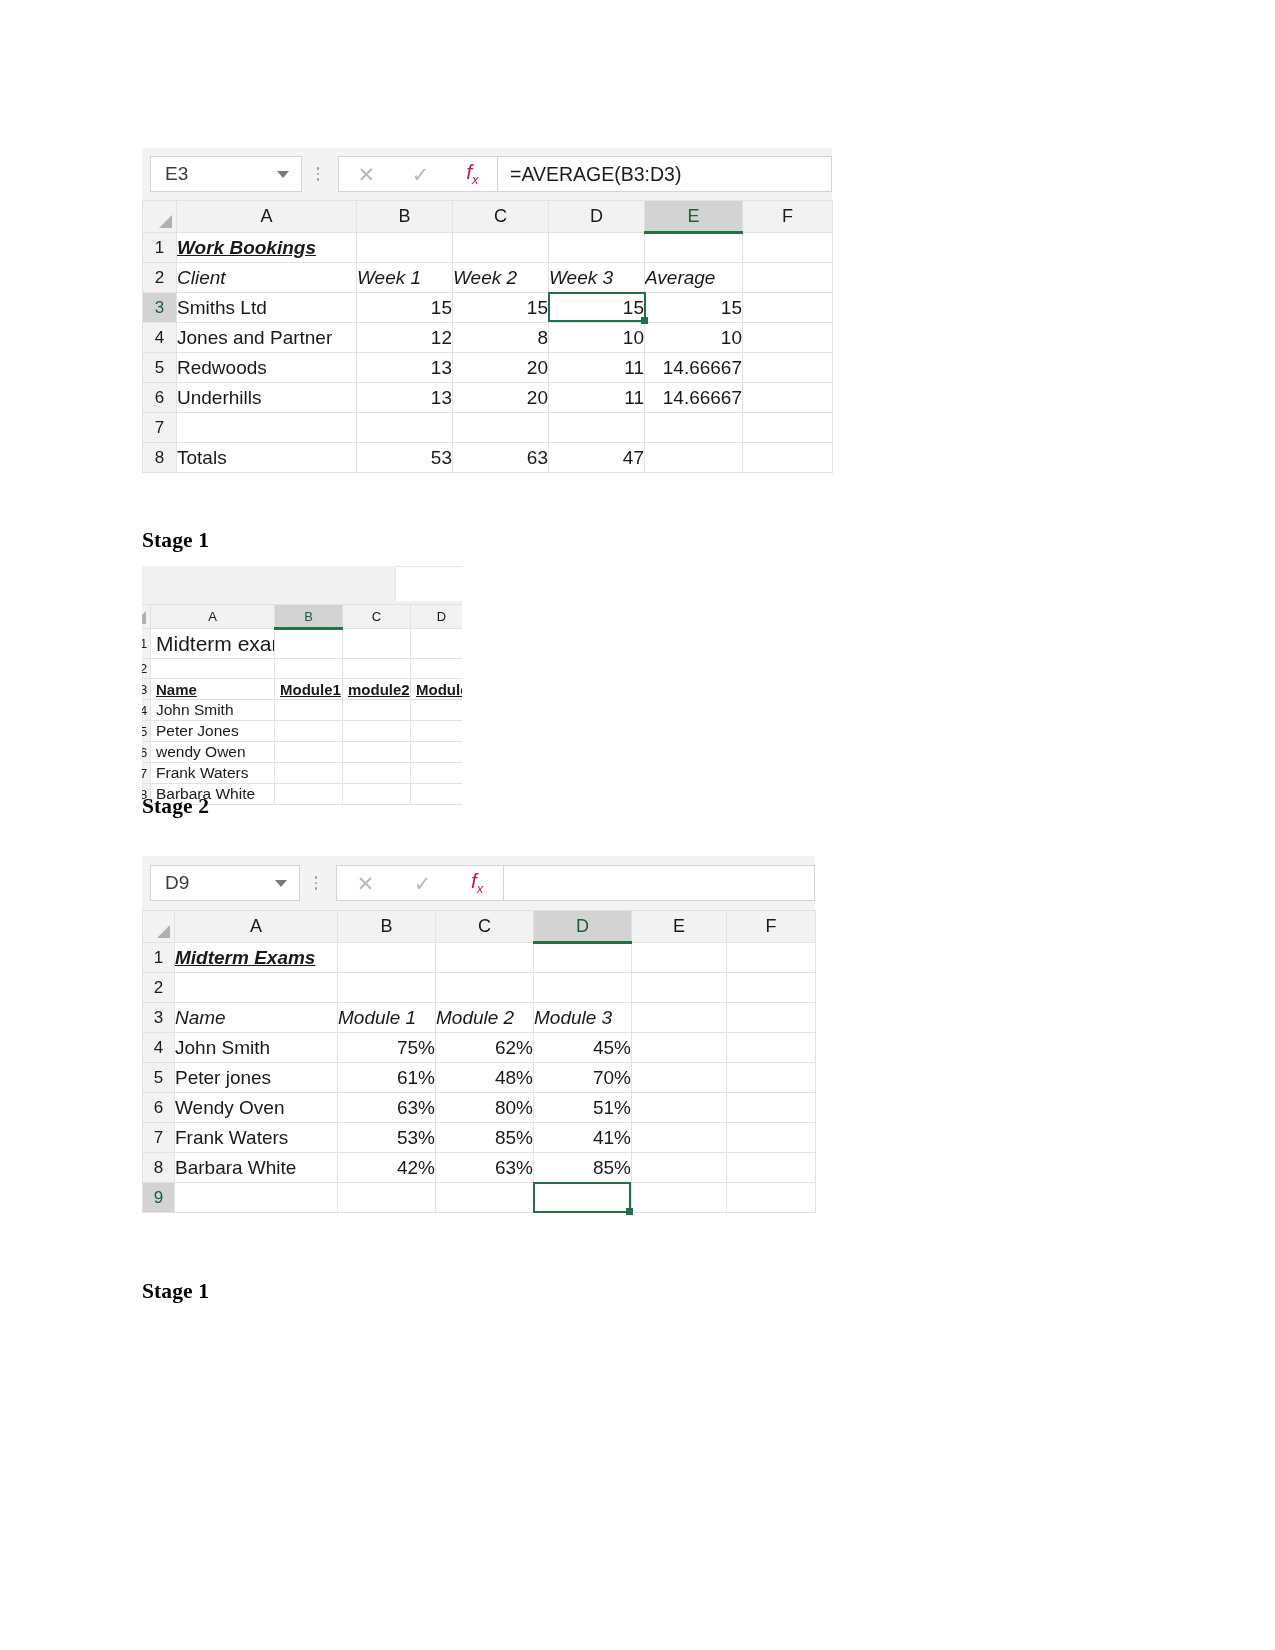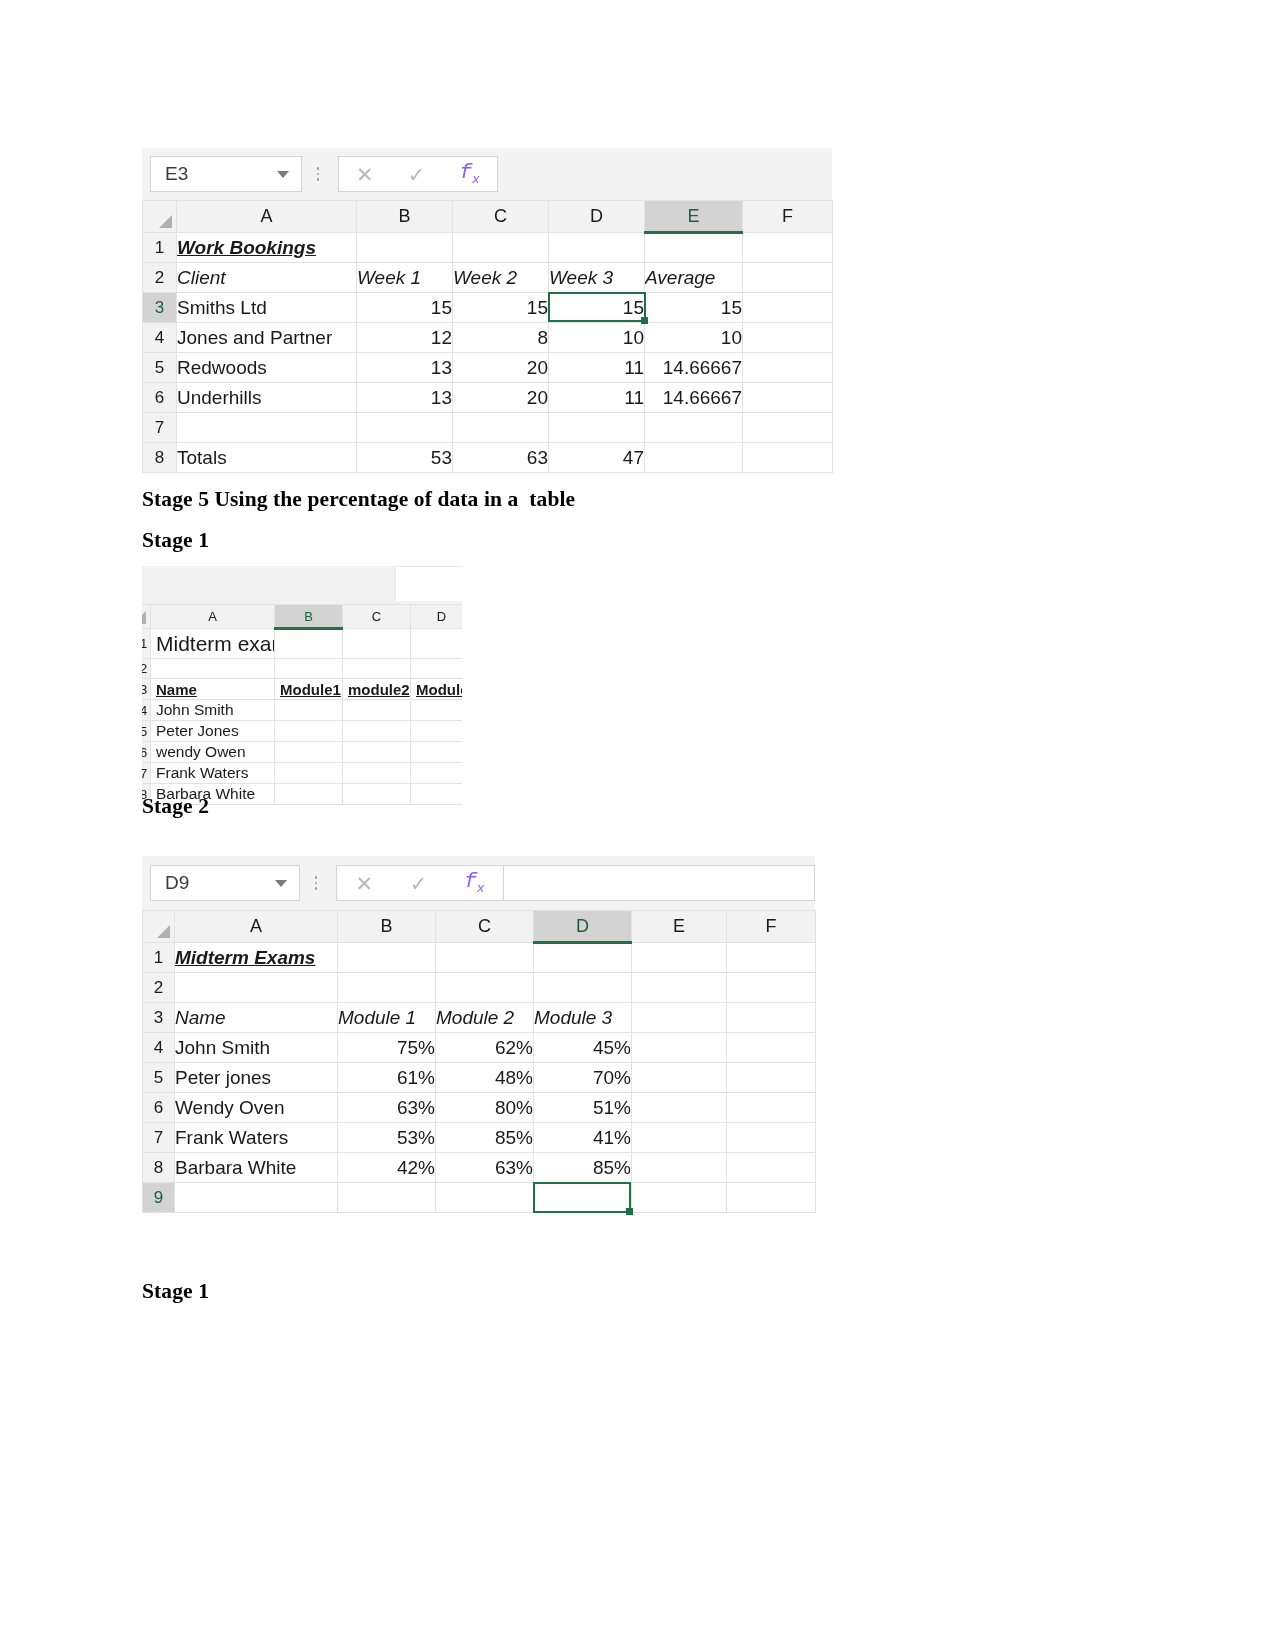--- a/index.html
+++ b/index.html
@@ -93,22 +93,22 @@
     align-items: center;
     justify-content: space-around;
   }
   .fx-group .gl {
     color: #b9b9b9;
     font-size: 21px;
     line-height: 1;
     font-family: "Liberation Sans", sans-serif;
   }
   .fx-group .gl.fx {
-    color: #8b5cf6;
-    font-family: Liberation Mono, monospace;
+    color: #be185d;
+    font-family: Liberation Sans, sans-serif;
     font-style: italic;
     font-size: 21px;
   }
   .fx-group .gl.fx sub {
     font-size: 13px;
     font-style: italic;
   }
   .formula-input {
     background: #ffffff;
     border: 1px solid #d4d4d4;
@@ -235,20 +235,21 @@
       <div class="vdots" style="position:absolute; left:168px; top:17px; height:18px;">
         <i></i>
           <i></i>
           <i></i>
       </div>
       <div class="fx-group" style="position:absolute; left:196px; top:8px; width:160px;">
         <span class="gl">✕</span>
         <span class="gl">✓</span>
         <span class="gl fx">f<sub>x</sub></span>
       </div>
+      <div class="formula-input" style="position:absolute; left:356px; top:8px; width:334px;">=AVERAGE(B3:D3)</div>
     </div>
 
     <table class="grid" style="left:0; top:52px; width:690px;">
       <colgroup>
         <col style="width:34px">
           <col style="width:180px">
           <col style="width:96px">
         <col style="width:96px">
           <col style="width:96px">
           <col style="width:98px">
@@ -335,21 +336,20 @@
         <td class="cell num">47</td>
         <td class="cell num"></td>
         <td class="cell"></td>
       </tr>
     </tbody>
       </table>
 
     <div class="selbox" style="left:406px; top:144px; width:98px; height:30px;"></div>
   </div>
 
-  <div class="doc-heading" style="left:142px; top:487px;">Stage 5 Using the percentage of data in a  table</div>
 
   <div class="doc-heading" style="left:142px; top:528px;">Stage 1</div>
 
   <div class="clipwrap" style="left:142px; top:566px; width:320px; height:242px;">
 
     <div class="small-top" style="left:0; top:0; width:320px; height:38px;">
       <div class="tab" style="left:253px; top:0; width:70px; height:34px;"></div>
     </div>
 
     <table class="grid small" style="left:-6px; top:38px; width:326px;">

